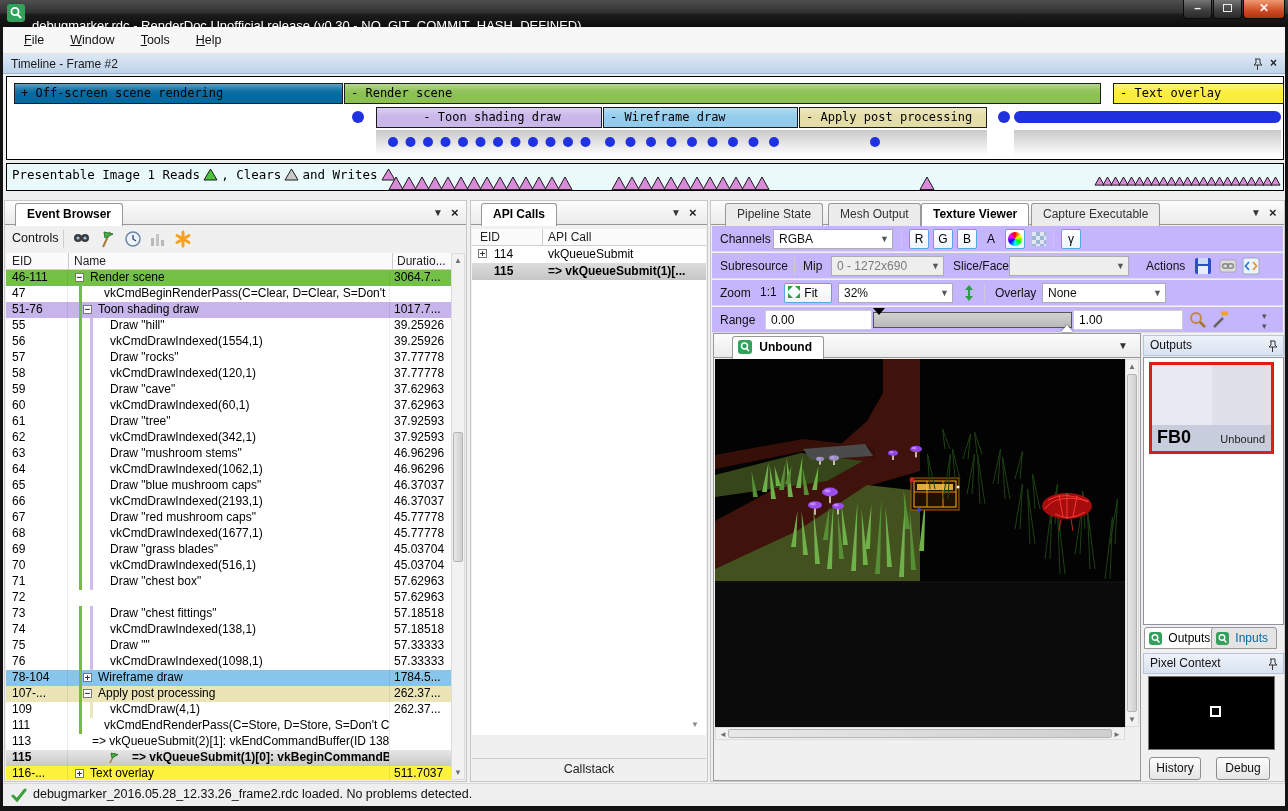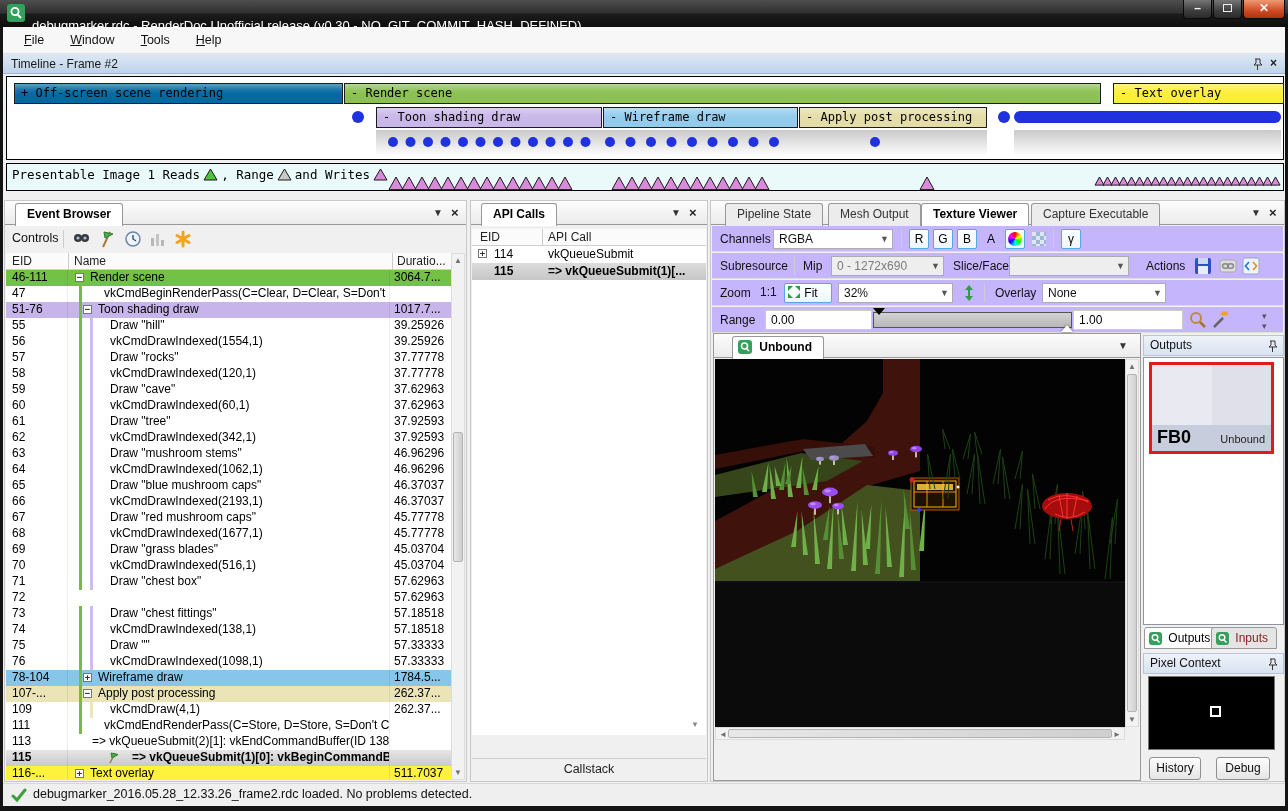--- a/index.html
+++ b/index.html
@@ -77,21 +77,21 @@
 #tv-status .txt{position:absolute;left:6px;top:6px;font:12.5px "DejaVu Sans Mono",monospace;color:#000;white-space:nowrap}
 #tv-swatch{position:absolute;left:6px;top:24px;width:30px;height:13px;background:#262626;border:1px solid #555}
 
 .dockhead{position:absolute;height:21px;background:linear-gradient(#eef3fa,#d8e2f0);border:1px solid #b9c6d8;font-size:12px;color:#111;line-height:19px;padding-left:6px}
 #outputs-body{position:absolute;background:#fff;border:1px solid #8f959e}
 #fb-thumb{position:absolute;border:3px solid #e01b1b;background:#e9e9f0}
 #fb-thumb .half{position:absolute;top:0;bottom:26px;width:50%}
 #fb-thumb .strip{position:absolute;left:0;right:0;bottom:0;height:26px;background:#c7cddc}
 #fb-thumb .fb0{position:absolute;left:5px;bottom:3px;font-size:18px;font-weight:bold;color:#000}
 #fb-thumb .sub{position:absolute;right:6px;bottom:6px;font-size:11px;color:#222}
-.btab{position:absolute;height:22px;border:1px solid #989898;border-radius:3px 3px 0 0;font-size:12px;line-height:20px;padding:0 8px 0 4px;background:#e4e4e4;color:#7f1d1d}
+.btab{position:absolute;height:22px;border:1px solid #989898;border-radius:3px 3px 0 0;font-size:12px;line-height:20px;padding:0 8px 0 4px;background:#e4e4e4;color:#0369a1}
 .btab.active{background:#fff;color:#000}
 .btab svg{vertical-align:-3px;margin-right:3px}
 #px-box{position:absolute;background:#000;border:1px solid #777}
 #px-sq{position:absolute;width:11px;height:11px;border:2px solid #fff;background:#000}
 .pushbtn{position:absolute;height:23px;border:1px solid #8e8e8e;border-radius:3px;background:linear-gradient(#fdfdfd,#e5e5e5);font-size:12px;text-align:center;line-height:21px;color:#111}
 
 #statusbar{position:absolute;left:3px;top:783px;width:1282px;height:22px;background:#efefef;border-top:1px solid #d8d8d8;font-size:12.5px;color:#111}
 #statusbar .txt{position:absolute;left:30px;top:3px}
 .tri-strip polygon{stroke:#1a1a1a;stroke-width:1}
 </style>
@@ -119,21 +119,21 @@
     <span class="ttl">Timeline - Frame #2</span>
     <svg class="pinicon" style="left:1249px">
         <path d="M3 1h5M4 1v4l-2 2h8L8 5V1M5.5 7v5" stroke="#333" fill="none"></path>
       </svg>
     <span class="xicon" style="left:1267px">×</span>
   </div>
   <div id="tl-body">
       <div class="tlbar" style="left: 7px; top: 6px; width: 329px; background: #0369a1;"><span>+ Off-screen scene rendering</span></div>
       <div class="tlbar" style="left: 337px; top: 6px; width: 757px; background: rgb(140, 193, 82);"><span>- Render scene</span></div>
       <div class="tlbar" style="left: 1106px; top: 6px; width: 171px; background: rgb(251, 238, 58);"><span>- Text overlay</span></div>
-      <div class="tlbar" style="left: 369px; top: 30px; width: 226px; background: rgb(201, 183, 234);"><span>- Toon shading draw</span></div>
+      <div class="tlbar" style="left: 369px; top: 30px; width: 226px; background: rgb(201, 183, 234); text-align: center;"><span>- Toon shading draw</span></div>
       <div class="tlbar" style="left: 596px; top: 30px; width: 195px; background: rgb(146, 203, 236);"><span>- Wireframe draw</span></div>
       <div class="tlbar" style="left: 792px; top: 30px; width: 188px; background: rgb(228, 221, 167);"><span>- Apply post processing</span></div>
       <div class="tlgrad" style="left: 369px; width: 611px;"></div>
       <div class="tlgrad" style="left: 1007px; width: 267px;"></div>
       <svg id="tl-marks" width="1276" height="82">
         <circle cx="351" cy="40" r="6" fill="#2031e0"></circle>
         <circle cx="997" cy="40" r="6" fill="#2031e0"></circle>
         <rect x="1007" y="34" width="267" height="12" rx="6" fill="#2031e0"></rect>
         <circle cx="386" cy="65" r="5" fill="#2031e0"></circle>
         <circle cx="403.5" cy="65" r="5" fill="#2031e0"></circle>
@@ -155,21 +155,21 @@
         <circle cx="705.5" cy="65" r="5" fill="#2031e0"></circle>
         <circle cx="726" cy="65" r="5" fill="#2031e0"></circle>
         <circle cx="746.5" cy="65" r="5" fill="#2031e0"></circle>
         <circle cx="767" cy="65" r="5" fill="#2031e0"></circle>
         <circle cx="868" cy="65" r="5" fill="#2031e0"></circle>
       </svg>
     </div>
   <div id="tl-presentable">
     <div id="pres-text"><span>Presentable Image 1 Reads</span><svg width="15" height="13">
           <polygon points="7.5,1 14,12 1,12" fill="#4cc43c" stroke="#1a1a1a"></polygon>
-        </svg><span>, Range</span><svg width="15" height="13">
+        </svg><span>, Clears</span><svg width="15" height="13">
           <polygon points="7.5,1 14,12 1,12" fill="#c9c9c9" stroke="#1a1a1a"></polygon>
         </svg><span>and Writes</span><svg width="15" height="13">
           <polygon points="7.5,1 14,12 1,12" fill="#d98ad9" stroke="#1a1a1a"></polygon>
         </svg></div>
     <svg id="pres-tris" class="tri-strip" width="1276" height="14">
         <polygon points="389,1 396,13.6 382,13.6" fill="#d98ad9"></polygon>
         <polygon points="402,1 409,13.6 395,13.6" fill="#d98ad9"></polygon>
         <polygon points="415,1 422,13.6 408,13.6" fill="#d98ad9"></polygon>
         <polygon points="428,1 435,13.6 421,13.6" fill="#d98ad9"></polygon>
         <polygon points="441,1 448,13.6 434,13.6" fill="#d98ad9"></polygon>

